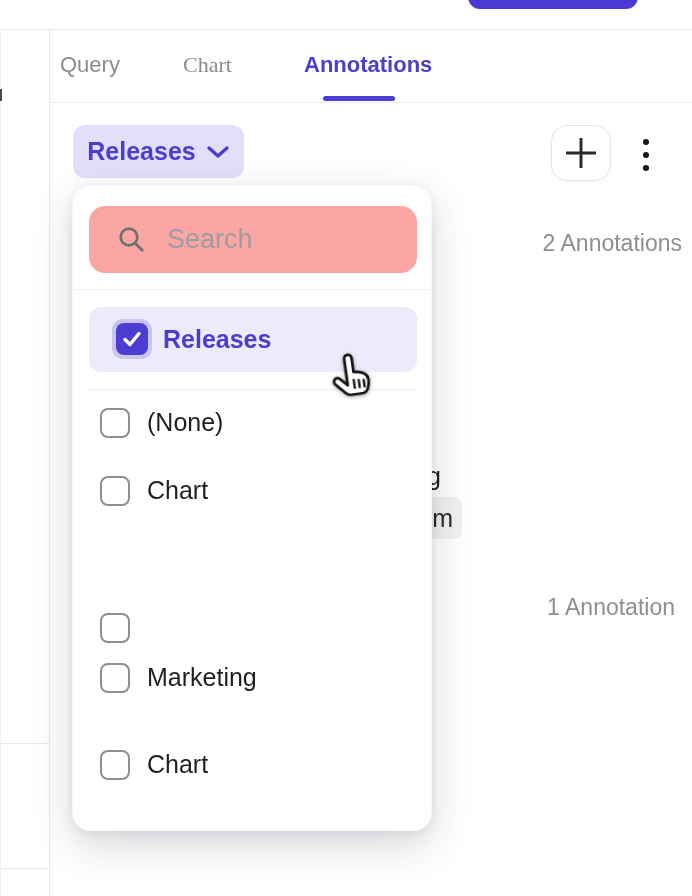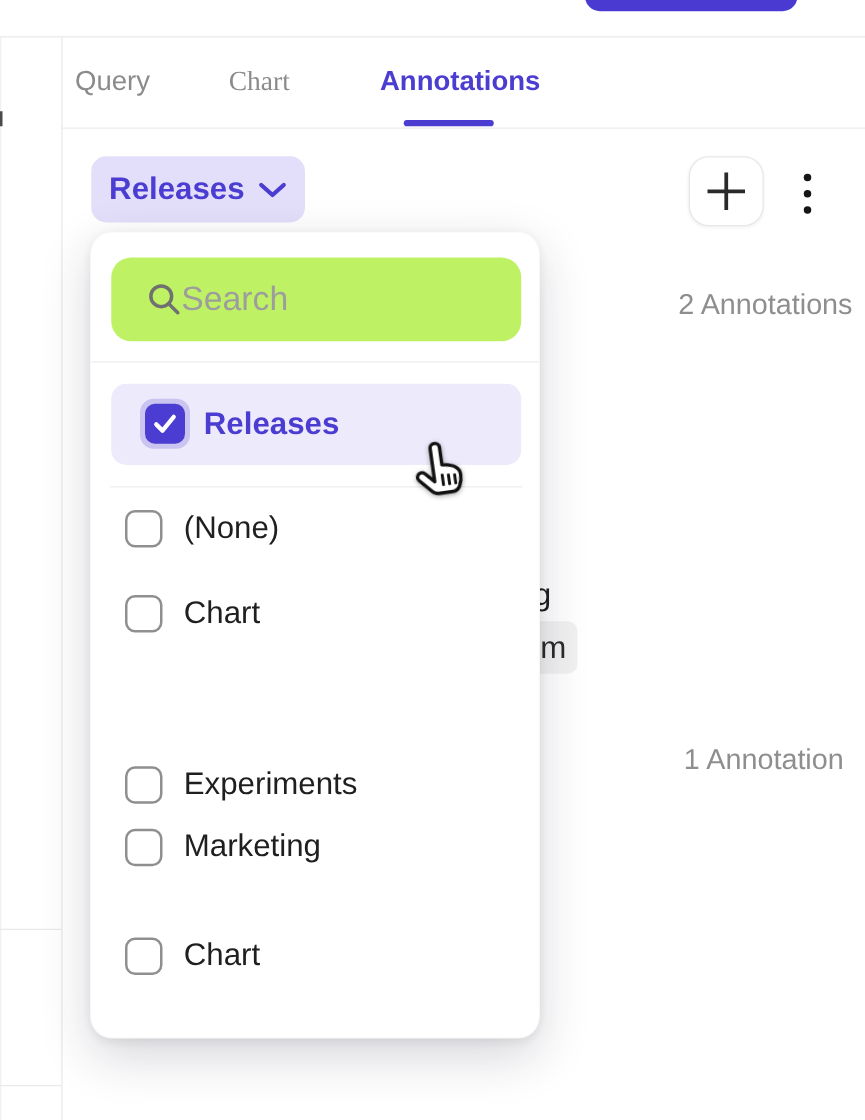--- a/index.html
+++ b/index.html
@@ -72,22 +72,22 @@
 
   
   .panel {
     left:72px; top:185px; width:360px; height:646px;
     background:#fff; border-radius:18px;
     box-shadow:0 14px 40px rgba(35,35,60,0.18), 0 2px 8px rgba(0,0,0,0.07);
     border:1px solid rgba(0,0,0,0.03);
   }
   .search-box {
     position:absolute; left:16px; top:20px; width:328px; height:67px;
-    background:#bef264; border-radius:16px;
-    display:flex; align-items:center; padding-left:29px;
+    background:#fca5a5; border-radius:16px;
+    display:flex; align-items:center; gap:22px; padding-left:29px;
   }
   .search-input {
     border:none; background:transparent; outline:none; width:220px;
     font-size:27px; color:#333; font-family:"Liberation Sans", sans-serif;
   }
   .search-input::placeholder { color:#9d9d9d; }
   .panel-div1 { position:absolute; left:0; top:103px; width:100%; height:1px; background:#ededed; }
   .panel-div2 { position:absolute; left:15px; top:203px; width:330px; height:1px; background:#ededed; }
 
   .selected-row {
@@ -201,21 +201,20 @@
   <button class="option-row" style="top:222px">
     <span class="cb-off"></span>
     <span class="lbl">(None)</span>
   </button>
   <button class="option-row" style="top:290px">
     <span class="cb-off"></span>
     <span class="lbl">Chart</span>
   </button>
   <button class="option-row" style="top:427px">
     <span class="cb-off"></span>
-    <span class="lbl">Experiments</span>
   </button>
   <button class="option-row" style="top:477px">
     <span class="cb-off"></span>
     <span class="lbl">Marketing</span>
   </button>
   <button class="option-row" style="top:564px">
     <span class="cb-off"></span>
     <span class="lbl">Chart</span>
   </button>
 </div>

